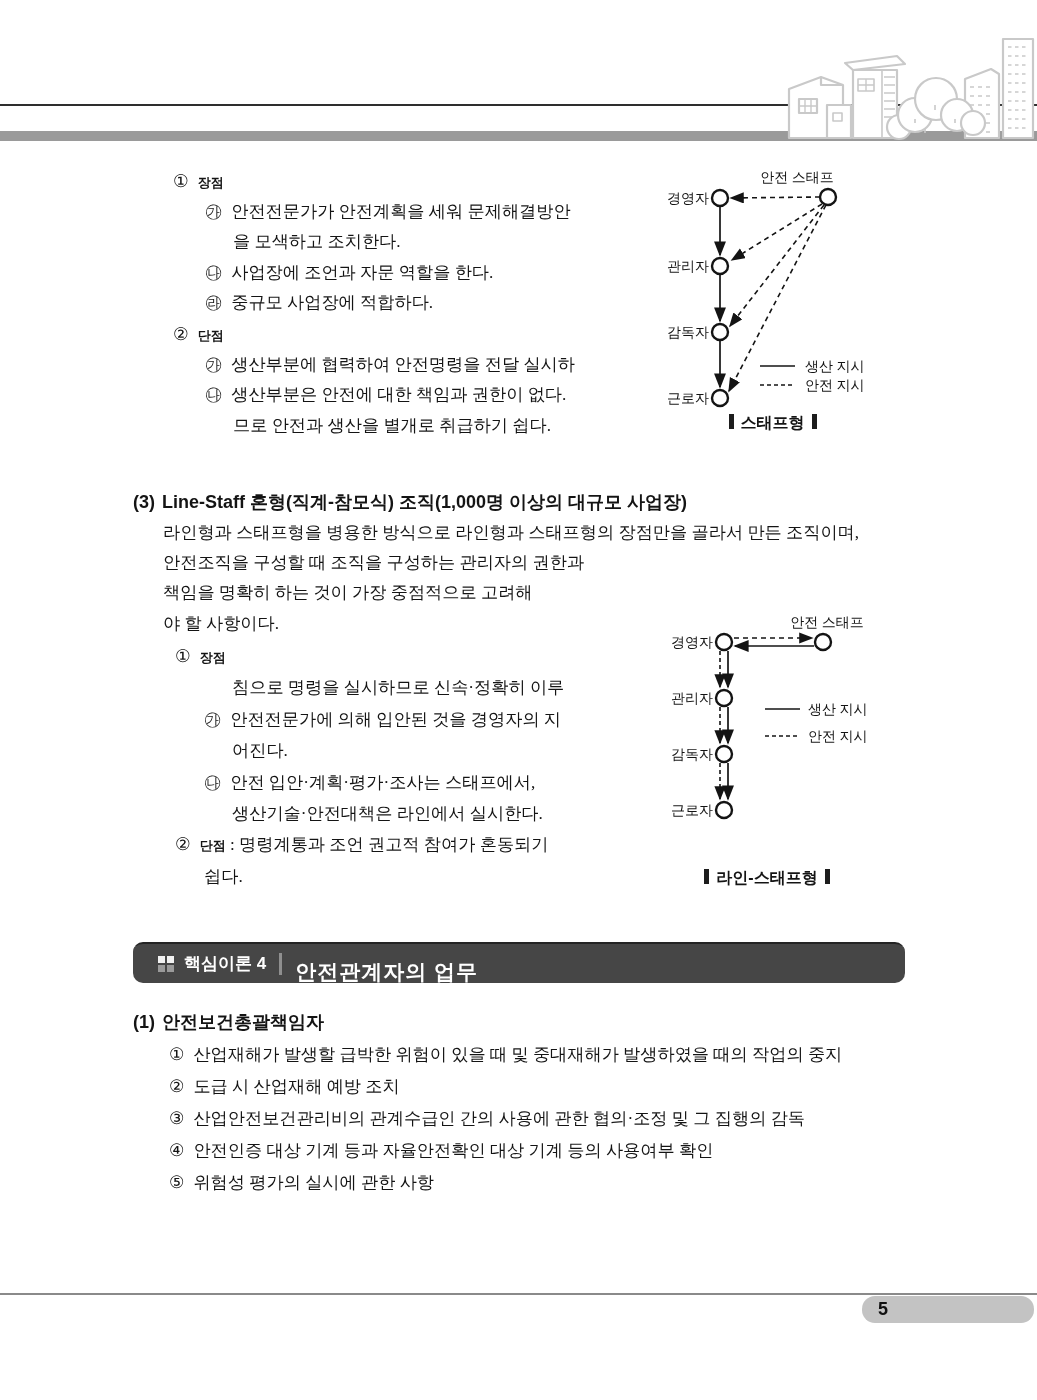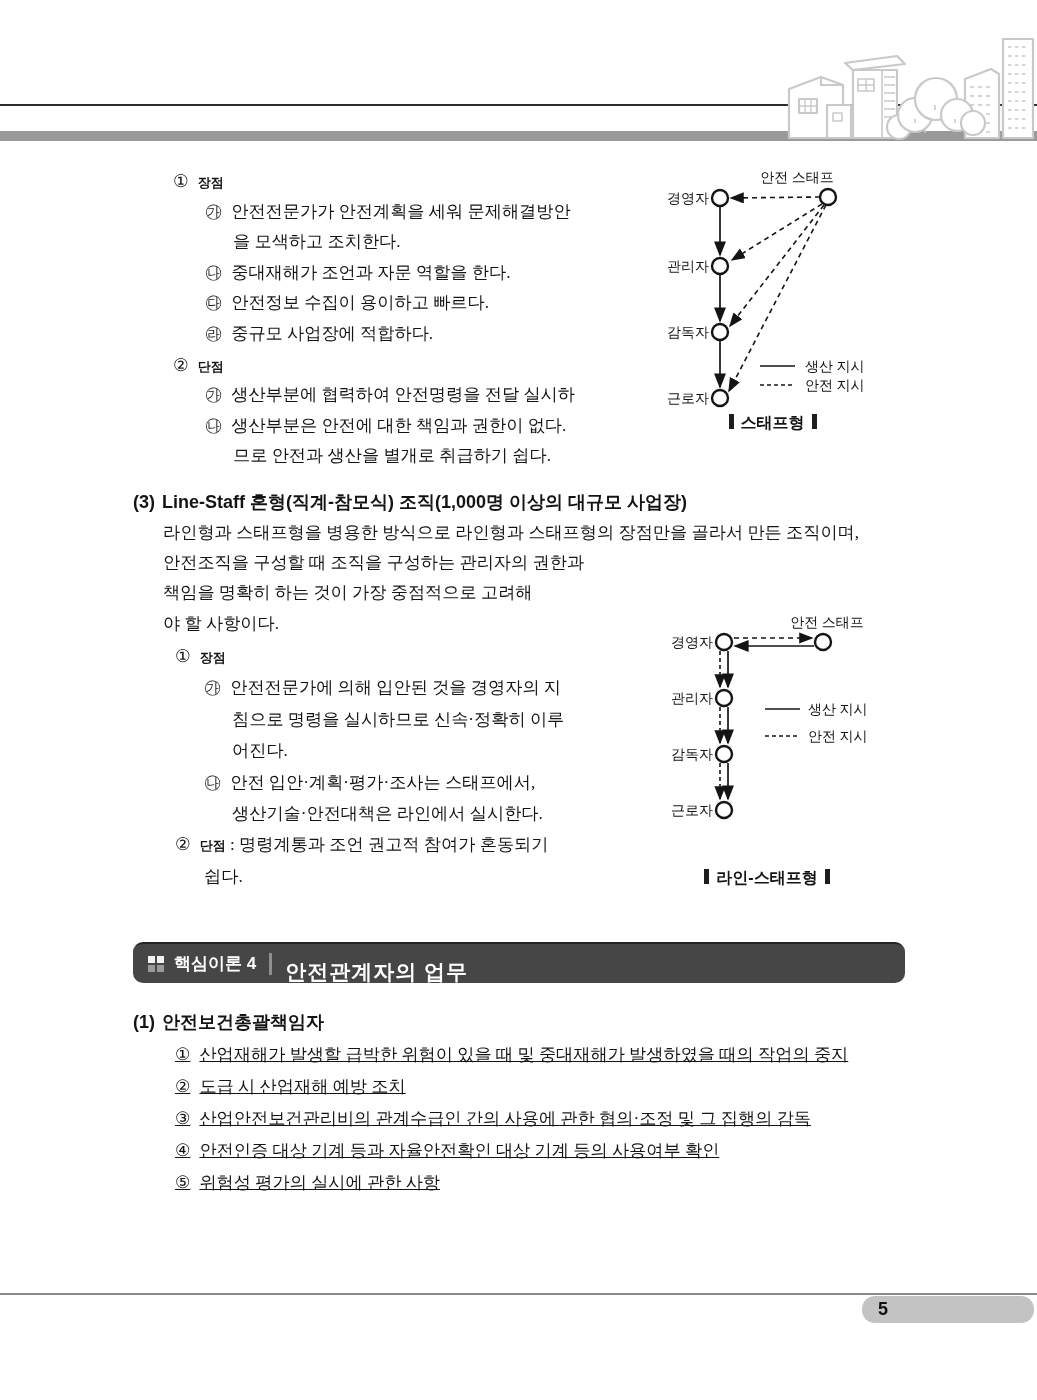--- a/index.html
+++ b/index.html
@@ -43,35 +43,35 @@
       font-weight:bold;font-size:16px;white-space:nowrap;}
   .cap1{left:700px;top:413px;width:145px;}
   .cap2{left:677px;top:868px;width:180px;}
   .cap-bar{display:inline-block;width:5px;height:15px;background:#1d1d1d;vertical-align:-1px;}
   .cap-bar.l{margin-right:7px;}
   .cap-bar.r{margin-left:7px;}
 
   
   .theory-bar{position:absolute;left:133px;top:942px;width:772px;height:41px;background:#464646;
       border-top:2px solid #242424;border-radius:10px;box-sizing:border-box;
-      display:flex;align-items:center;padding-left:15px;z-index:2;}
+      display:flex;align-items:center;padding-left:25px;z-index:2;}
   .sq-icon{display:inline-grid;grid-template-columns:7px 7px;grid-template-rows:7px 7px;gap:2px;margin-right:10px;}
   .sq-icon span{display:block;width:7px;height:7px;}
   .sq-w{background:#f2f2f2;}
   .sq-g{background:#9a9a9a;}
   .theory-badge{color:#fff;font-family:"Liberation Sans",sans-serif;font-weight:bold;font-size:17px;white-space:nowrap;}
   .theory-divider{display:inline-block;width:3px;height:22px;background:#8f8f8f;margin:0 13px;}
   .theory-title{color:#fff;font-family:"Liberation Sans",sans-serif;font-weight:bold;font-size:21px;
       letter-spacing:1px;white-space:nowrap;margin-top:17px;}
 
   
   .duties-heading{position:absolute;left:133px;top:1006px;height:32px;line-height:32px;white-space:nowrap;
       font-family:"Liberation Sans",sans-serif;font-weight:bold;font-size:18px;}
   .duties-heading .num{margin-right:7px;}
-  .duties-items{position:absolute;left:175px;top:1039px;text-decoration:underline;}
+  .duties-items{position:absolute;left:169px;top:1039px;}
   .duties-items .ln{height:32px;line-height:32px;}
 
   
   .footer-rule{position:absolute;left:0;top:1293px;width:100%;height:2px;background:#8a8a8a;}
   .page-pill{position:absolute;left:862px;right:3px;top:1296px;height:27px;background:#c3c3c3;
       border-radius:13px;display:flex;align-items:center;}
   .page-num{font-family:"Liberation Sans",sans-serif;font-weight:bold;font-size:18px;color:#111;margin-left:16px;}
 
   
   .dtext{font-family:"Liberation Serif",serif;font-size:14px;fill:#141414;}
@@ -116,24 +116,21 @@
     <div class="ln">
       <span class="hnum">①</span><span class="hlabel">장점</span>
     </div>
     <div class="ln ind1">
       <span class="marker">㉮</span><span>안전전문가가 안전계획을 세워 문제해결방안</span>
     </div>
     <div class="ln ind2">
       <span>을 모색하고 조치한다.</span>
     </div>
     <div class="ln ind1">
-      <span class="marker">㉯</span><span>중대재해가 조언과 자문 역할을 한다.</span>
-    </div>
-    <div class="ln ind1">
-      <span class="marker">㉰</span><span>안전정보 수집이 용이하고 빠르다.</span>
+      <span class="marker">㉯</span><span>사업장에 조언과 자문 역할을 한다.</span>
     </div>
     <div class="ln ind1">
       <span class="marker">㉱</span><span>중규모 사업장에 적합하다.</span>
     </div>
     <div class="ln">
       <span class="hnum">②</span><span class="hlabel">단점</span>
     </div>
     <div class="ln ind1">
       <span class="marker">㉮</span><span>생산부분에 협력하여 안전명령을 전달 실시하</span>
     </div>
@@ -184,25 +181,25 @@
     <div class="ln">라인형과 스태프형을 병용한 방식으로 라인형과 스태프형의 장점만을 골라서 만든 조직이며,</div>
     <div class="ln">안전조직을 구성할 때 조직을 구성하는 관리자의 권한과</div>
     <div class="ln">책임을 명확히 하는 것이 가장 중점적으로 고려해</div>
     <div class="ln">야 할 사항이다.</div>
   </div>
 
   <div class="sec3-body">
     <div class="ln">
       <span class="hnum">①</span><span class="hlabel">장점</span>
     </div>
+    <div class="ln ind2">
+      <span>침으로 명령을 실시하므로 신속·정확히 이루</span>
+    </div>
     <div class="ln ind1">
       <span class="marker">㉮</span><span>안전전문가에 의해 입안된 것을 경영자의 지</span>
-    </div>
-    <div class="ln ind2">
-      <span>침으로 명령을 실시하므로 신속·정확히 이루</span>
     </div>
     <div class="ln ind2">
       <span>어진다.</span>
     </div>
     <div class="ln ind1">
       <span class="marker">㉯</span><span>안전 입안·계획·평가·조사는 스태프에서,</span>
     </div>
     <div class="ln ind2">
       <span>생산기술·안전대책은 라인에서 실시한다.</span>
     </div>

